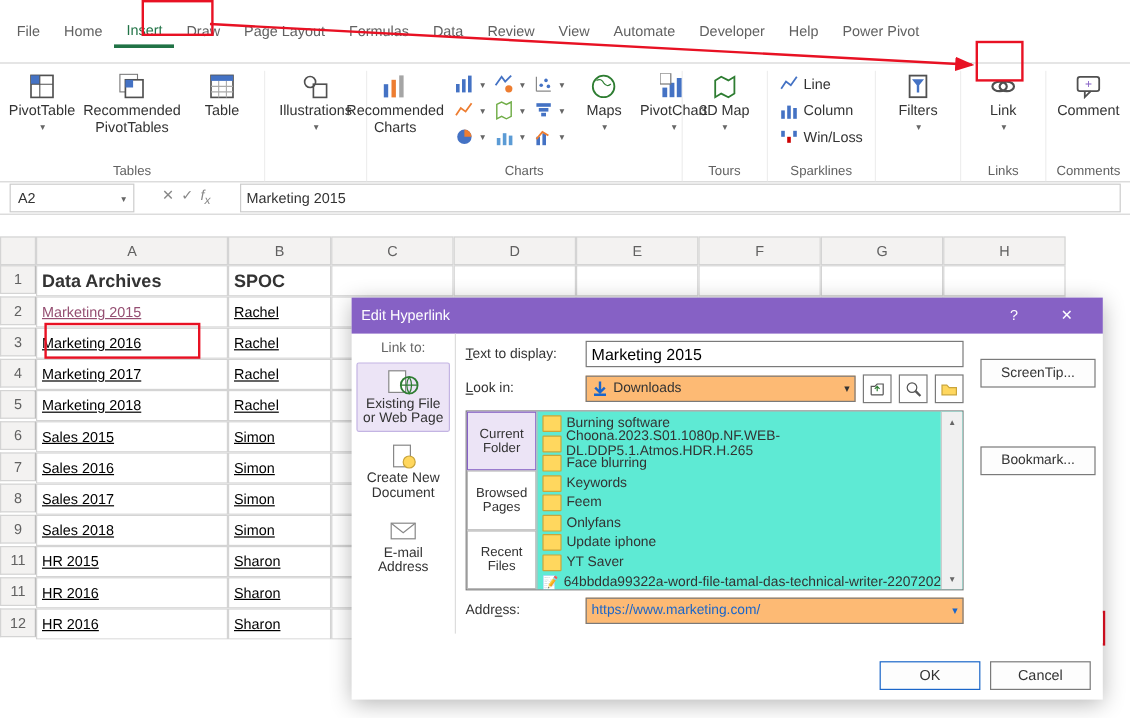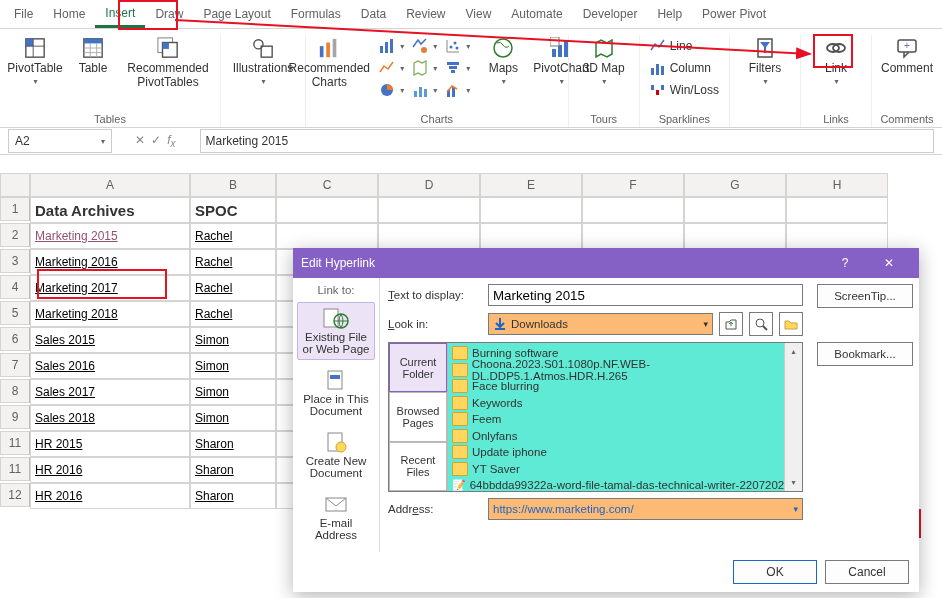--- a/index.html
+++ b/index.html
@@ -1,16 +1,16 @@
 <!DOCTYPE html>
 <html><head>
 <meta charset="utf-8">
 <style>
   body { margin:0; font-family:"Segoe UI",Arial,sans-serif; font-size:12px; color:#333; background:#fff; width:942px; }
-  .ribbon-tabs { display:flex; height:28px; align-items:center; border-bottom:1px solid #d4d4d4; padding:0 4px; }
+  .ribbon-tabs { display:flex; height:28px; align-items:center; border-bottom:1px solid #d4d4d4; padding:12px 4px; }
   .ribbon-tab { padding:5px 10px; cursor:pointer; color:#616161;}
   .ribbon-tab.sel { color:#217346; border-bottom:3px solid #217346; margin-bottom:-1px;}
   .ribbon-body { display:flex; height:92px; border-bottom:1px solid #d4d4d4; padding-top:6px;}
   .ribbon-group { display:flex; flex-direction:column; align-items:center; padding:0 6px; border-right:1px solid #eee; position:relative; min-height:86px;}
   .ribbon-group .grp-label { font-size:11px; color:#616161; margin-top:auto; padding-bottom:2px;}
   .big-btn { display:flex; flex-direction:column; align-items:center; width:54px; text-align:center; cursor:pointer; padding:2px; line-height:1.2; gap:2px;}
   .big-btn.wide { width:88px; }
   .big-btn svg, .big-btn .iconbox { width:22px; height:22px; }
   .small-stack { display:flex; flex-direction:column; gap:4px; padding:2px 4px;}
   .small-btn { display:flex; align-items:center; gap:4px; cursor:pointer; height:18px;}
@@ -52,21 +52,21 @@
   .tabs-col{ width:58px; display:flex; flex-direction:column;}
   .btab{ flex:1; display:flex; align-items:center; justify-content:center; text-align:center; border:1px solid #b9b9b9; font-size:11px; cursor:pointer; padding:4px;}
   .btab.sel{ background:#ece4f6; border:1px solid #8661c5;}
   .file-list{ flex:1; height:148px; background:#5eead4; border-left:1px solid #b9b9b9; overflow:hidden; position:relative;}
   .file-list .inner{padding:2px 2px;}
   .file-item{ display:flex; align-items:center; gap:4px; height:16.5px; padding:0 2px; cursor:pointer;}
   .folder-ic{width:14px;height:12px;background:#ffd75e;border:1px solid #caa53a;border-radius:1px;}
   .scroll{ position:absolute; right:0; top:0; bottom:0; width:17px; background:#f0f0f0; border-left:1px solid #ccc;}
   .scroll .up,.scroll .dn{height:17px;display:flex;align-items:center;justify-content:center;font-size:8px;color:#666;}
   .right-col{ width:96px; padding:6px; display:flex; flex-direction:column; gap:8px;}
-  .dlg-btn{ height:22px; border:1px solid #7a7a7a; background:#fdfdfd; cursor:pointer; padding:0 6px; display:flex; align-items:center; justify-content:center;}
+  .dlg-btn{ height:22px; border:1px solid #7a7a7a; background:#fdfdfd; cursor:pointer; padding:0 6px; display:flex; align-items:center; justify-content:center;margin-top:15px;}
   .dlg-footer{ display:flex; justify-content:flex-end; gap:8px; padding:8px 10px;}
   .dlg-btn.primary{ border:1.5px solid #1b66c9;}
   u.acc{text-decoration:underline;}
 </style>
 </head>
 <body>
 
 <div class="ribbon-tabs" id="tabs">
     <div class="ribbon-tab">File</div>
     <div class="ribbon-tab">Home</div>
@@ -89,38 +89,38 @@
       <div class="big-btn">
         <svg viewBox="0 0 24 24">
             <rect x="2" y="2" width="20" height="20" fill="none" stroke="#505050" stroke-width="1.5"></rect>
             <rect x="2" y="2" width="8" height="8" fill="#4472c4"></rect>
             <line x1="10" y1="2" x2="10" y2="22" stroke="#505050"></line>
             <line x1="2" y1="10" x2="22" y2="10" stroke="#505050"></line>
           </svg>
         <span>PivotTable</span>
           <span class="dd-caret">▾</span>
       </div>
+      <div class="big-btn wide">
+        <svg viewBox="0 0 24 24">
+            <rect x="1" y="1" width="16" height="16" fill="none" stroke="#777"></rect>
+            <rect x="6" y="6" width="16" height="16" fill="#fff" stroke="#505050" stroke-width="1.5"></rect>
+            <rect x="6" y="6" width="7" height="7" fill="#4472c4"></rect>
+          </svg>
+        <span>Recommended PivotTables</span>
+      </div>
       <div class="big-btn">
         <svg viewBox="0 0 24 24">
             <rect x="2" y="2" width="20" height="20" fill="none" stroke="#505050" stroke-width="1.5"></rect>
             <rect x="2" y="2" width="20" height="5" fill="#4472c4"></rect>
             <line x1="2" y1="12" x2="22" y2="12" stroke="#aaa"></line>
             <line x1="2" y1="17" x2="22" y2="17" stroke="#aaa"></line>
             <line x1="9" y1="7" x2="9" y2="22" stroke="#aaa"></line>
             <line x1="16" y1="7" x2="16" y2="22" stroke="#aaa"></line>
           </svg>
         <span>Table</span>
-      </div>
-      <div class="big-btn wide">
-        <svg viewBox="0 0 24 24">
-            <rect x="1" y="1" width="16" height="16" fill="none" stroke="#777"></rect>
-            <rect x="6" y="6" width="16" height="16" fill="#fff" stroke="#505050" stroke-width="1.5"></rect>
-            <rect x="6" y="6" width="7" height="7" fill="#4472c4"></rect>
-          </svg>
-        <span>Recommended PivotTables</span>
       </div>
     </div>
     <div class="grp-label">Tables</div>
   </div>
 
   <div class="ribbon-group">
     <div class="big-btn" style="width:68px">
       <svg viewBox="0 0 24 24">
           <circle cx="7" cy="8" r="5" fill="none" stroke="#505050" stroke-width="1.5"></circle>
           <rect x="10" y="10" width="12" height="12" fill="none" stroke="#505050" stroke-width="1.5"></rect>
@@ -522,27 +522,20 @@
             <rect x="2" y="2" width="14" height="18" fill="#fff" stroke="#888"></rect>
             <circle cx="19" cy="14" r="7" fill="none" stroke="#2e7d32" stroke-width="1.5"></circle>
             <line x1="12" y1="14" x2="26" y2="14" stroke="#2e7d32"></line>
             <path d="M19 7 Q23 14 19 21 Q15 14 19 7" fill="none" stroke="#2e7d32"></path>
           </svg>
         <span>Existing File or Web Page</span>
       </div>
       <div class="link-card">
         <svg width="28" height="22">
             <rect x="6" y="2" width="14" height="18" fill="#fff" stroke="#888"></rect>
-            <rect x="8" y="6" width="10" height="4" fill="#4472c4"></rect>
-          </svg>
-        <span>Place in This Document</span>
-      </div>
-      <div class="link-card">
-        <svg width="28" height="22">
-            <rect x="6" y="2" width="14" height="18" fill="#fff" stroke="#888"></rect>
             <circle cx="19" cy="16" r="5" fill="#ffd75e" stroke="#caa53a"></circle>
           </svg>
         <span>Create New Document</span>
       </div>
       <div class="link-card">
         <svg width="28" height="22">
             <rect x="4" y="5" width="20" height="13" fill="#fff" stroke="#888"></rect>
             <polyline points="4,5 14,13 24,5" fill="none" stroke="#888"></polyline>
           </svg>
         <span>E-mail Address</span>

